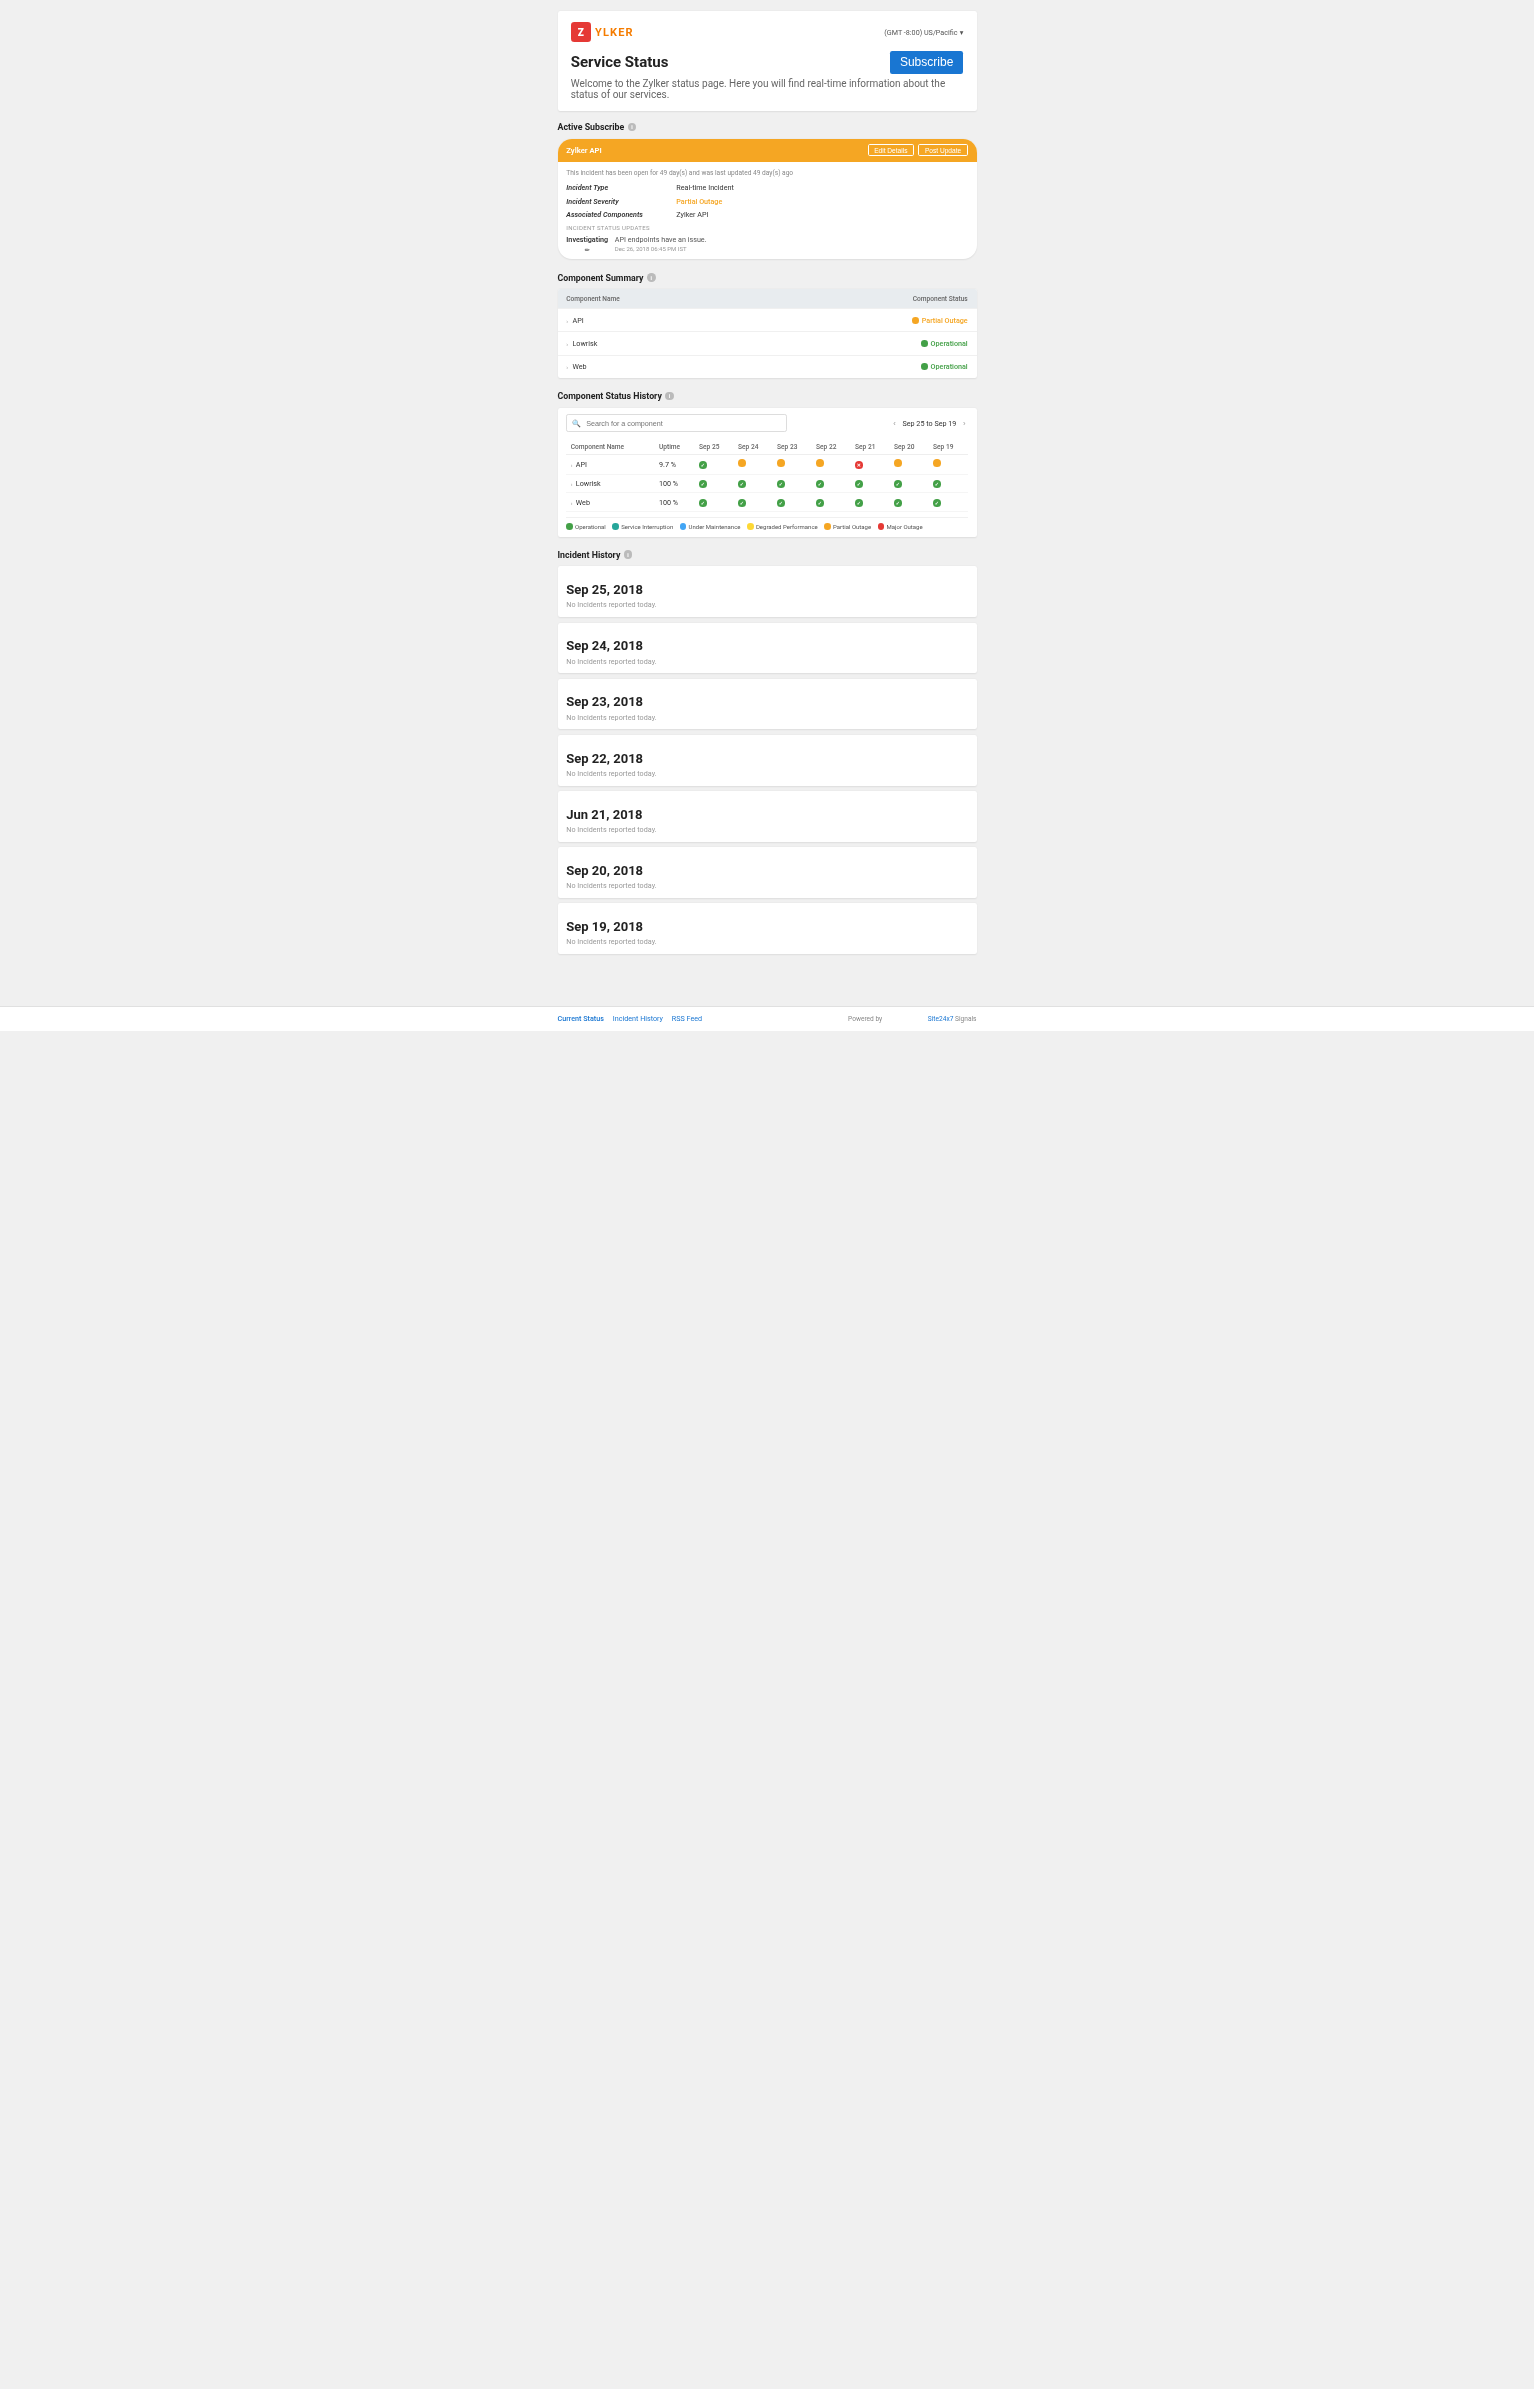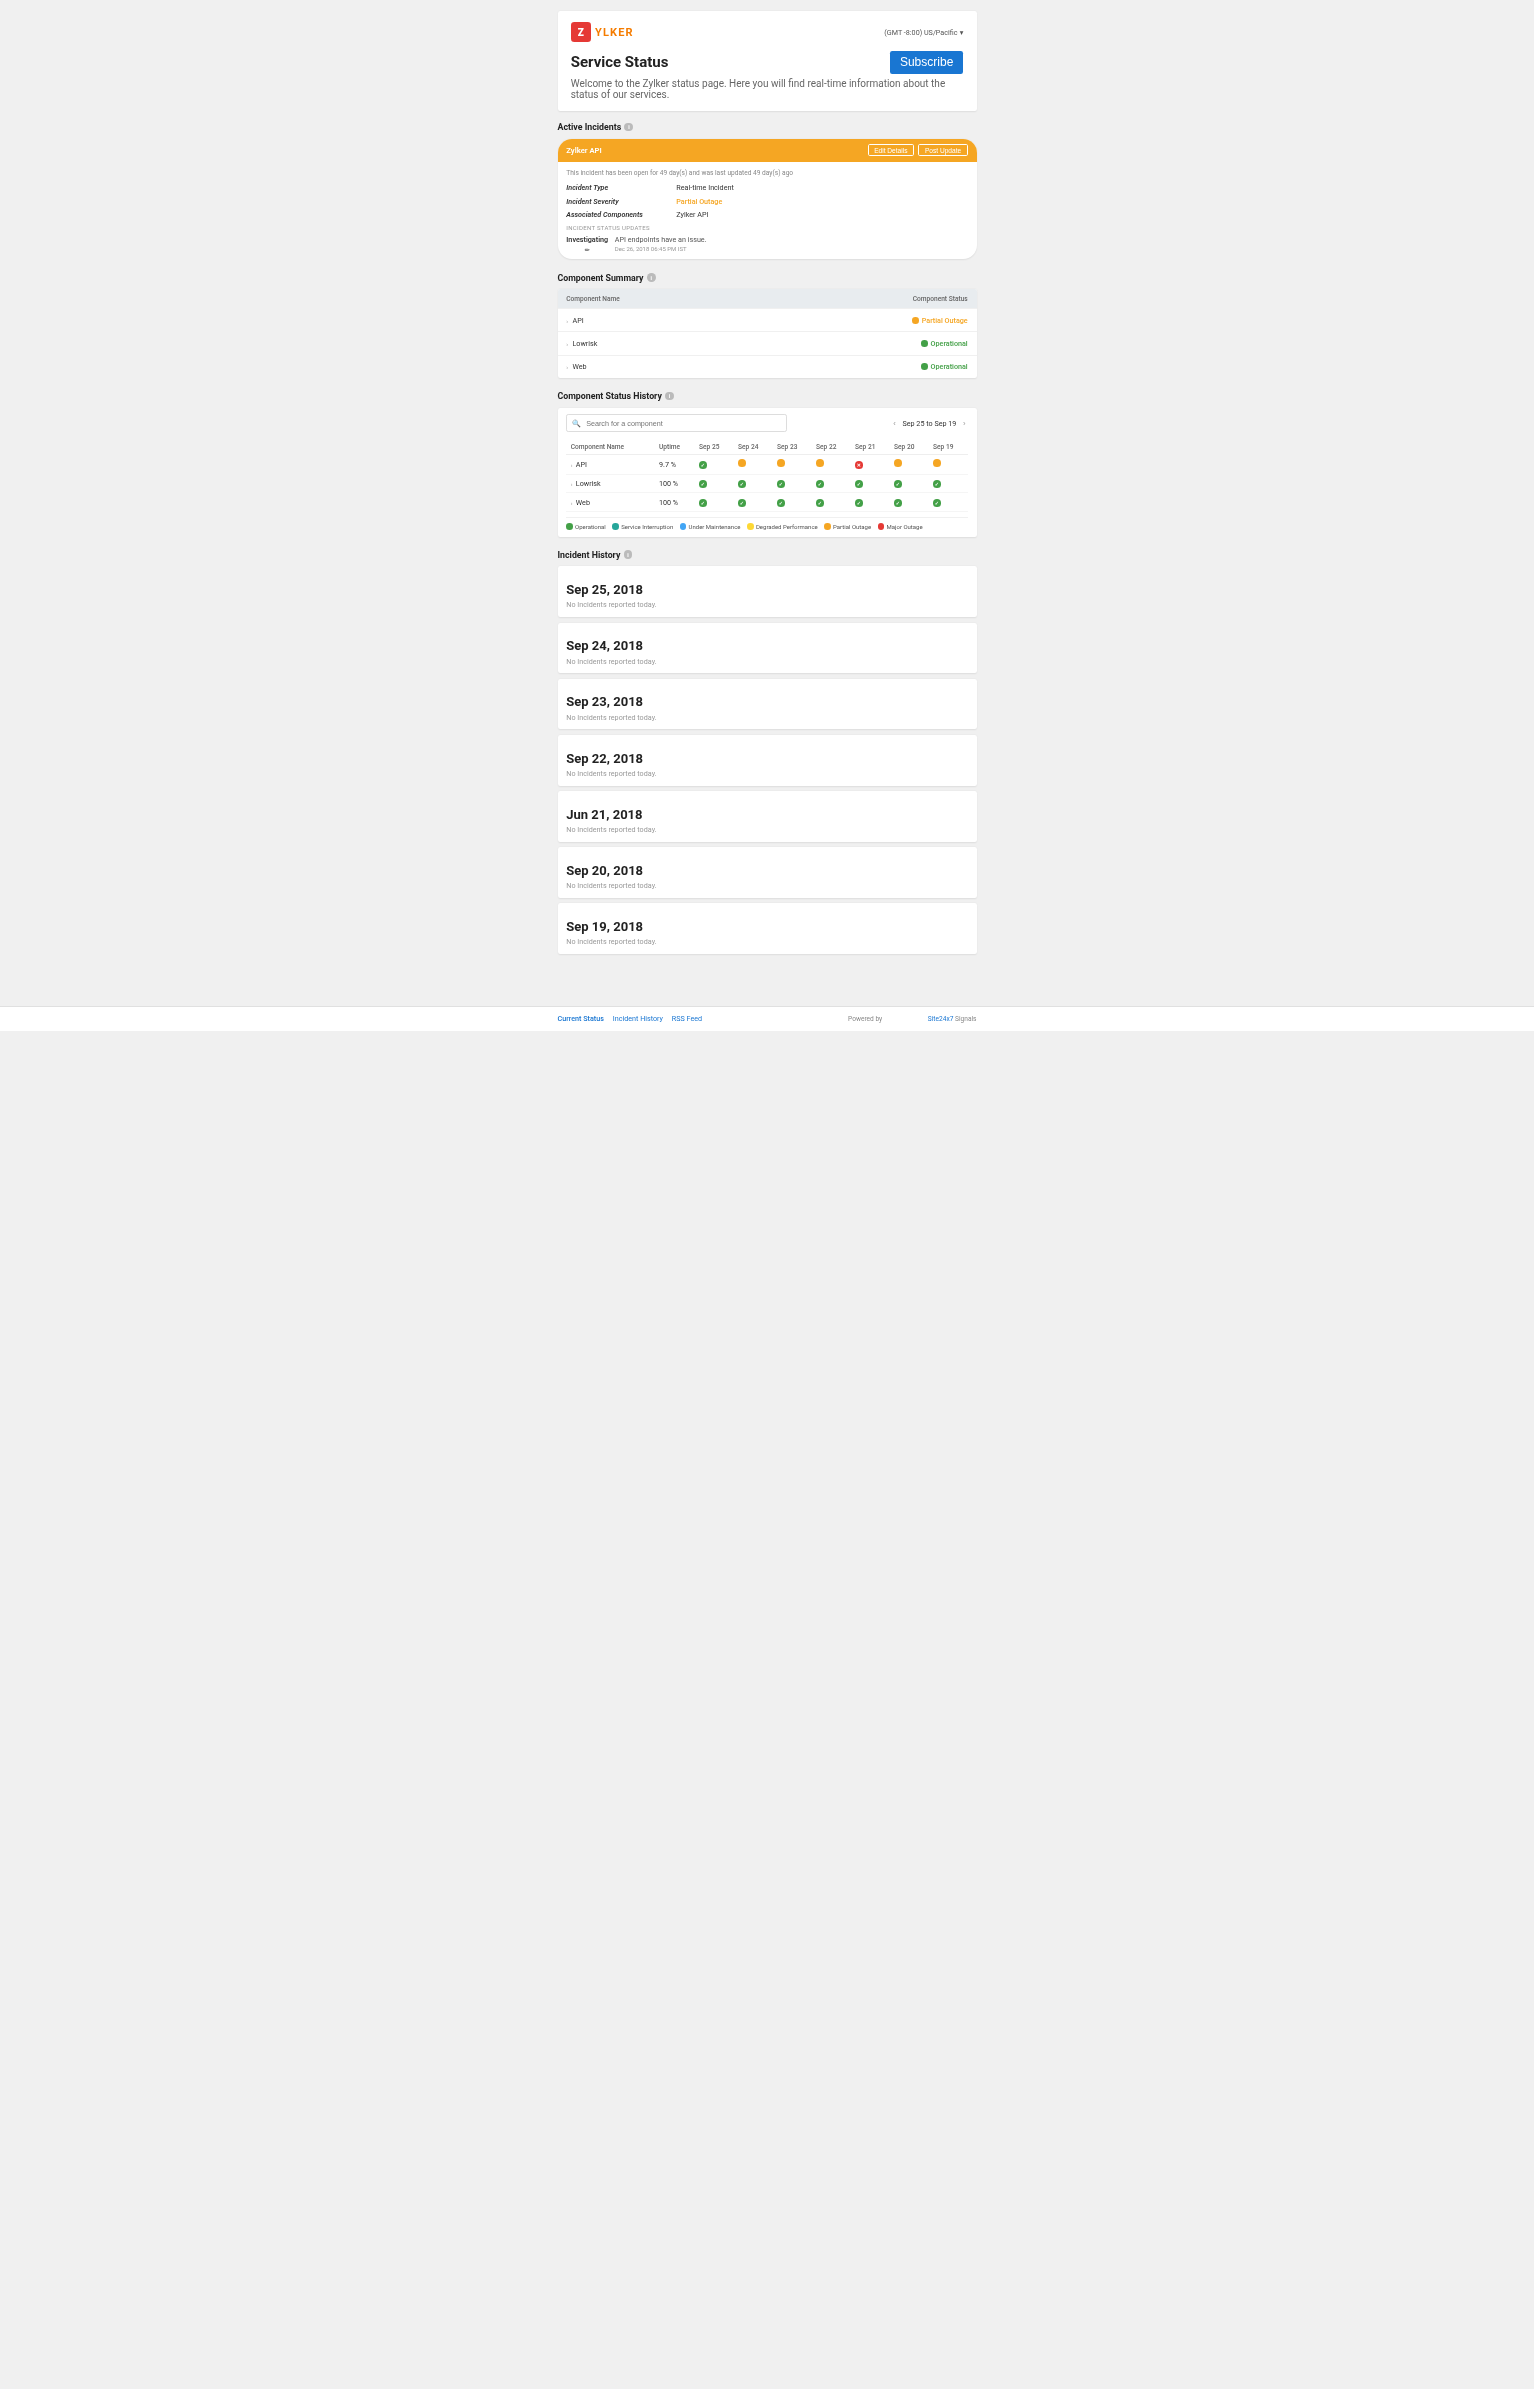--- a/index.html
+++ b/index.html
@@ -453,21 +453,21 @@
     </div>
     <div class="header-title-row">
       <h1 class="service-title">Service Status</h1>
       <button class="subscribe-btn">Subscribe</button>
     </div>
     <p class="header-desc">Welcome to the Zylker status page. Here you will find real-time information about the status of our services.</p>
   </div>
 
   <div class="section">
     <h2 class="section-title">
-      <span>Active Incidents</span>
+      <span>Active Subscribe</span>
       <span class="info-icon">i</span>
     </h2>
     <div class="incident-card">
       <div class="incident-header">
         <span class="incident-name">Zylker API</span>
         <div class="incident-actions">
           <button class="incident-btn">Edit Details</button>
           <button class="incident-btn">Post Update</button>
         </div>
       </div>

